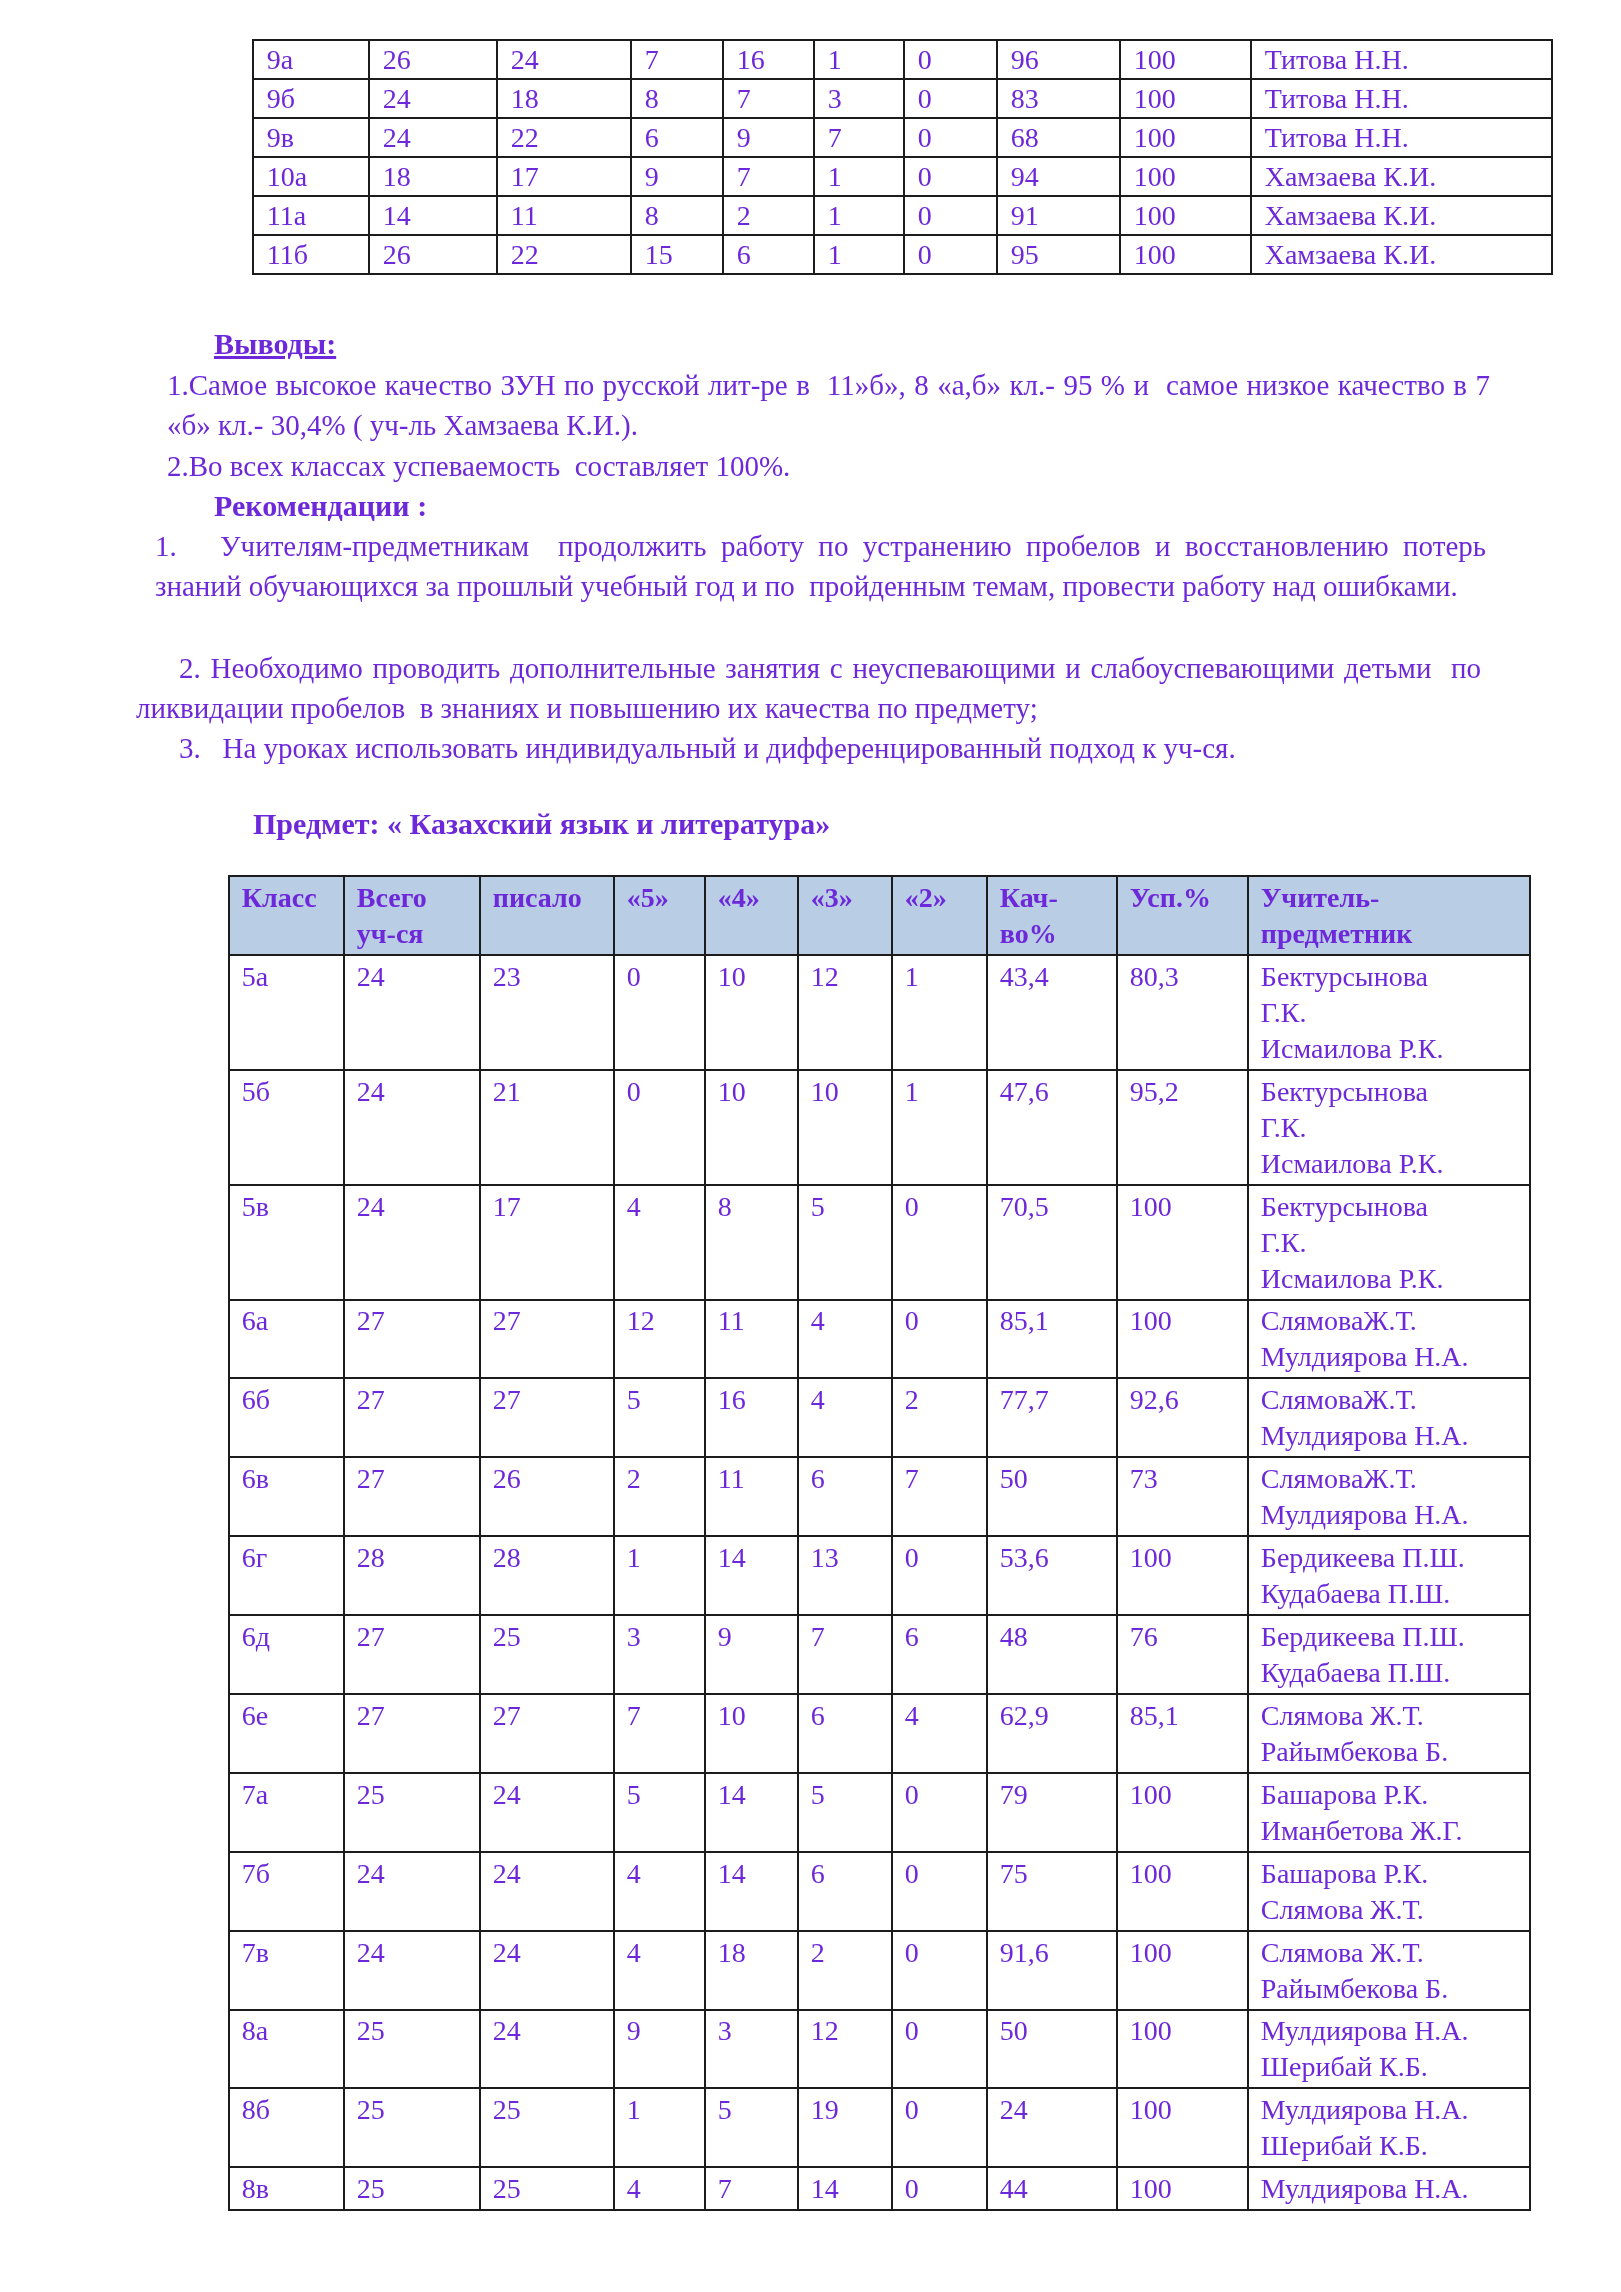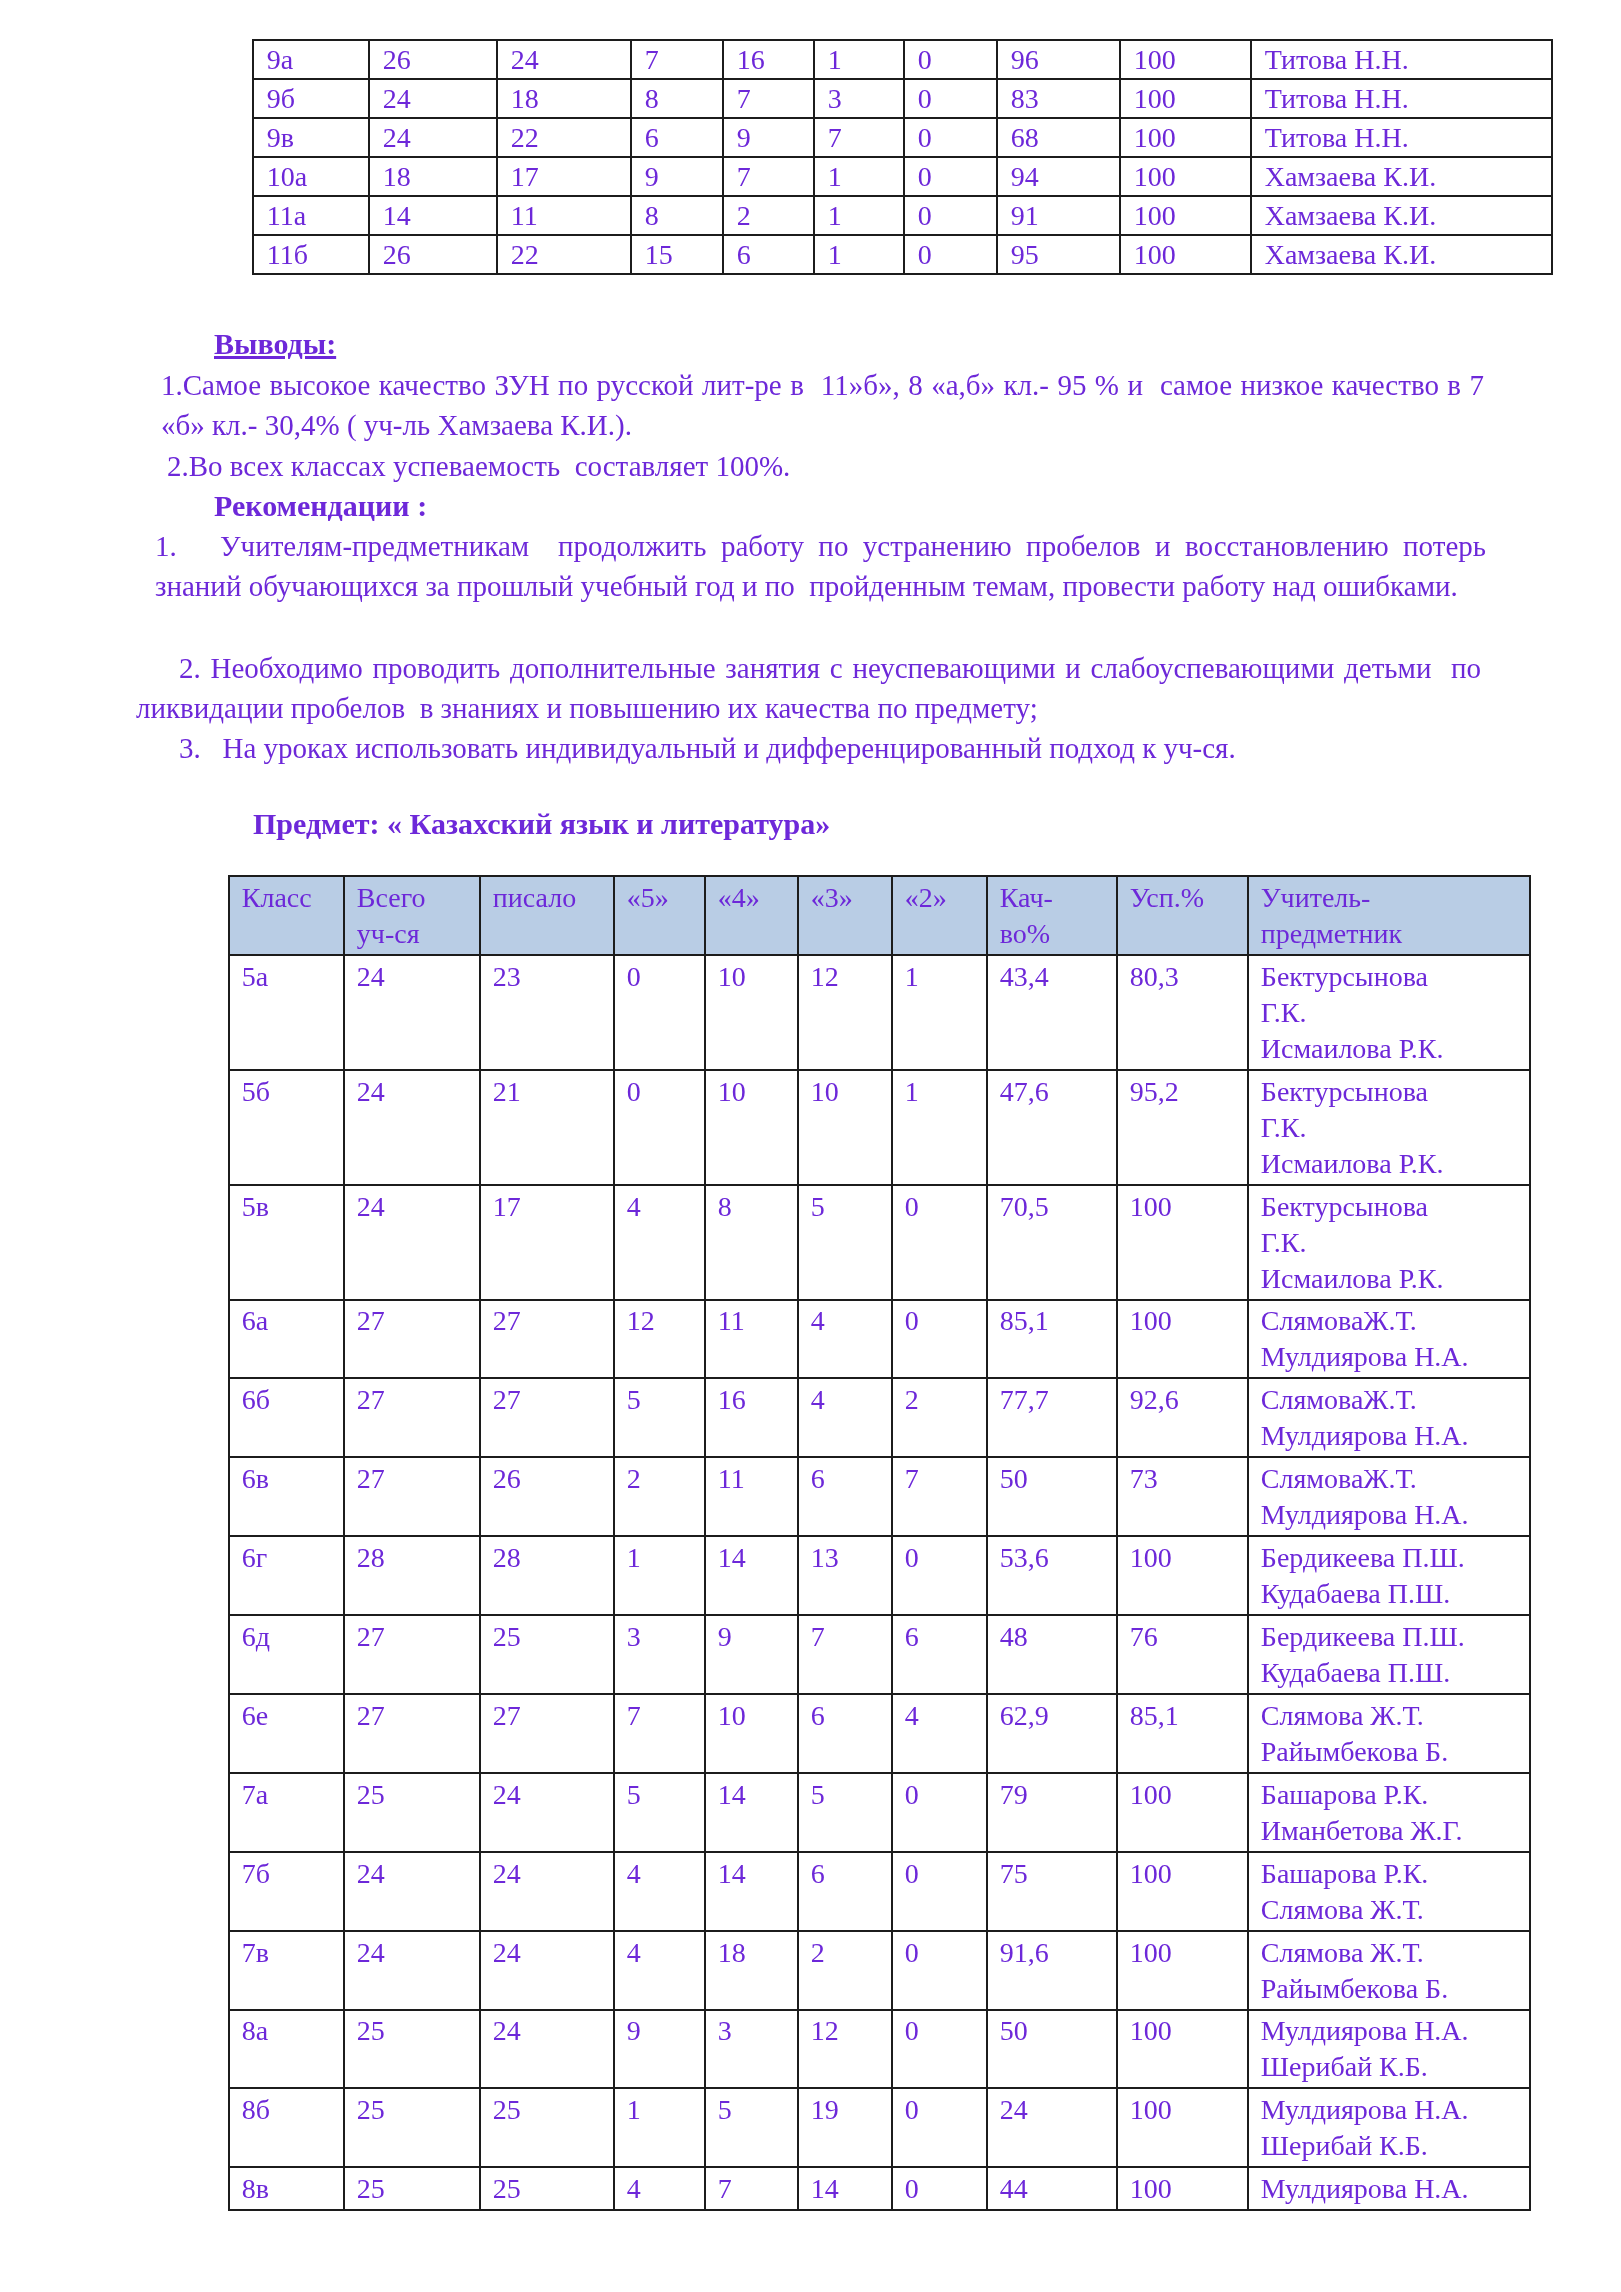--- a/index.html
+++ b/index.html
@@ -26,39 +26,39 @@
     font-size: 28px;
     white-space: pre-line;
     overflow: hidden;
   }
   table.t1 { left: 252px; top: 39px; width: 1301px; }
   table.t1 td { line-height: 33px; padding: 2px 5.9px 2px 12.7px; height: 39px; }
   table.t2 { left: 228px; top: 875px; width: 1303px; }
   table.t2 td, table.t2 th { line-height: 36px; padding: 2.9px 5.9px 2px 11.8px; }
   table.t2 th {
     background: #b9cde5;
-    font-weight: 400;
+    font-weight: 700;
     height: 68px;
   }
   .h {
     position: absolute;
     font-size: 30px;
     font-weight: 700;
     line-height: 39px;
     white-space: pre-wrap;
   }
   .para {
     position: absolute;
     font-size: 29px;
     line-height: 40px;
     text-align: justify;
     white-space: pre-wrap;
   }
   .conclusions-title { left: 214px; top: 324px; text-decoration: underline; }
-  .p-c1 { left: 161px; top: 365px; width: 1323px; }
+  .p-c1 { left: 167px; top: 365px; width: 1323px; }
   .p-c2 { left: 167px; top: 446px; width: 1323px; }
   .rec-title { left: 214px; top: 486px; }
   .p-r1 { left: 155px; top: 526px; width: 1331px; }
   .p-r2 { left: 136px; top: 648px; width: 1345px; text-indent: 43px; }
   .p-r3 { left: 179px; top: 728px; width: 1304px; }
   .subject-heading { left: 253px; top: 804px; font-size: 30px; }
 </style>
 </head>
 <body>
 

